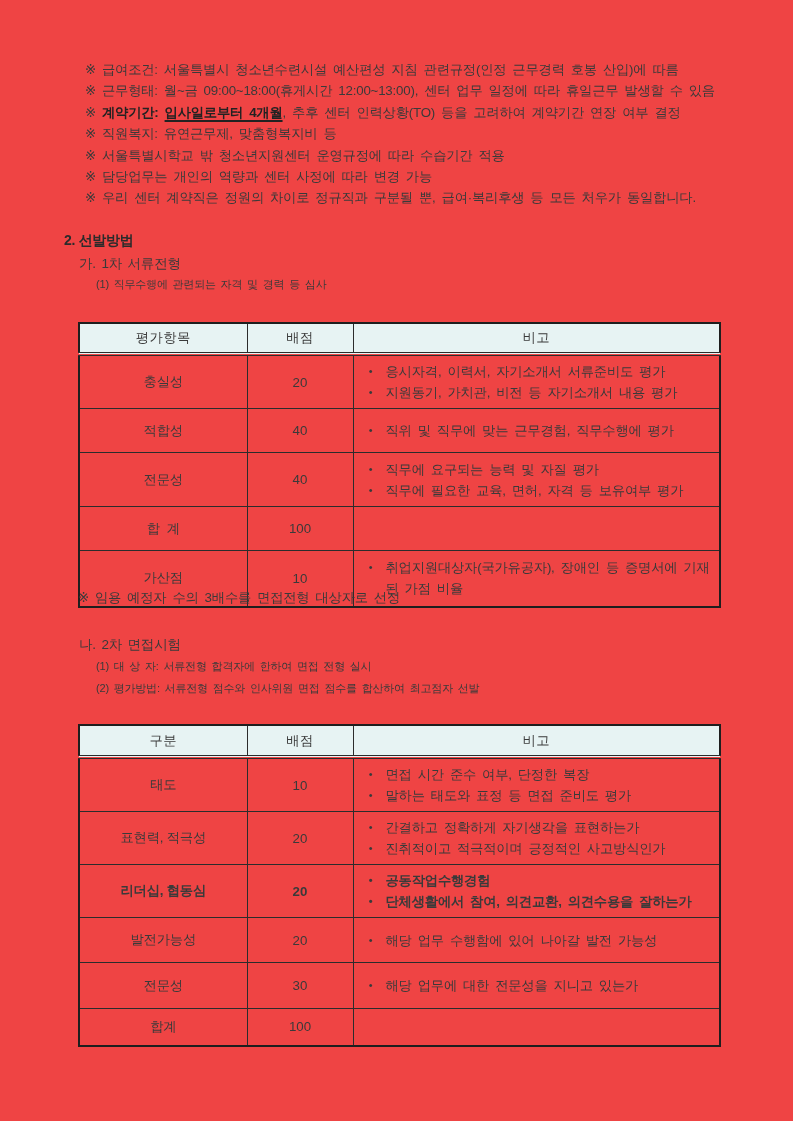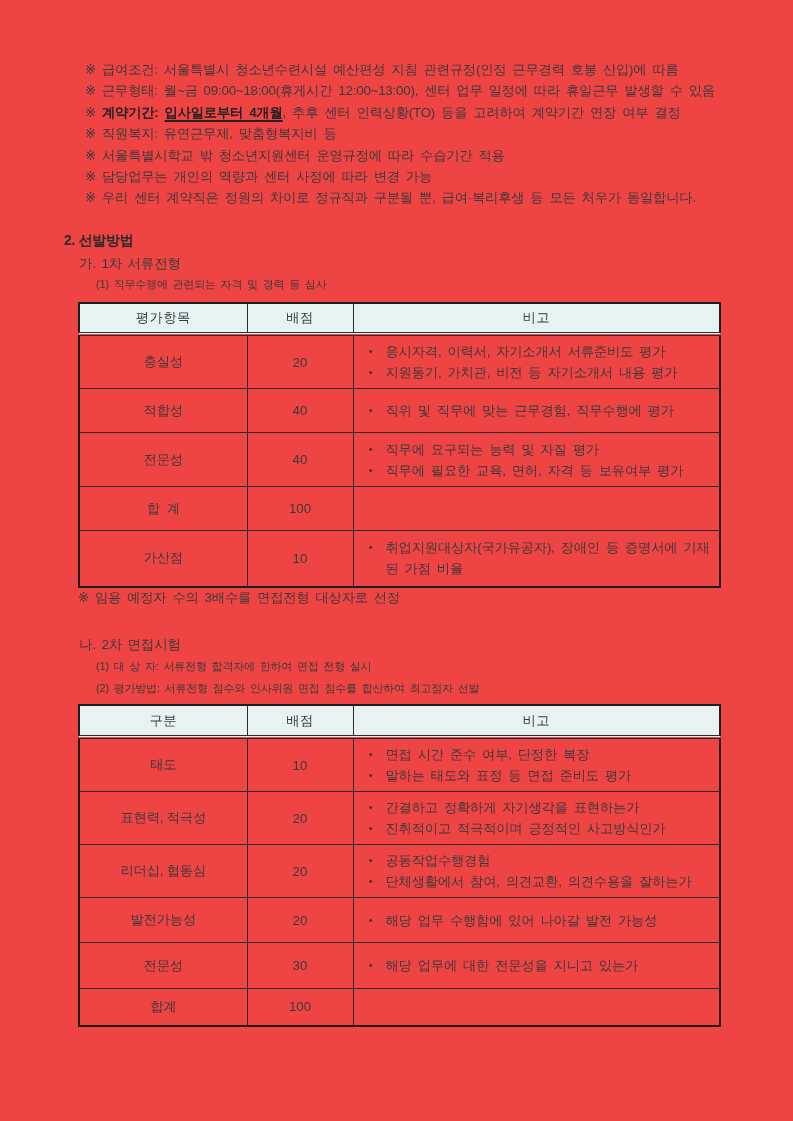--- a/index.html
+++ b/index.html
@@ -39,20 +39,21 @@
   .h-sub { position: absolute; left: 79px; font-size: 13.5px; letter-spacing: -0.2px; word-spacing: 2px; }
   .h-desc { position: absolute; left: 96px; font-size: 11px; letter-spacing: -0.2px; word-spacing: 2px; white-space: pre-wrap; }
   
   .tbl-wrap { position: absolute; left: 78px; }
   table {
     border-collapse: collapse;
     table-layout: fixed;
     width: 641px;
     font-size: 13.3px;
     color: #3a3a3a;
+    margin-top: 20px;
   }
   th, td { border: 1.4px solid #2c2c2c; padding: 0; }
   table { border: 2px solid #1e1e1e; }
   thead th {
     background: #e7f3f3;
     font-weight: normal;
     text-align: center;
     border-bottom: 4px double #2c2c2c;
     letter-spacing: 0.5px;
   }
@@ -202,21 +203,21 @@
             <div class="remark-line">
                 <span class="blt">•</span>
                 <span class="remark-text">간결하고 정확하게 자기생각을 표현하는가</span>
               </div>
             <div class="remark-line">
                 <span class="blt">•</span>
                 <span class="remark-text">진취적이고 적극적이며 긍정적인 사고방식인가</span>
               </div>
           </td>
         </tr>
-        <tr style="height:46px;">
+        <tr style="height:46px;font-weight:bold;">
           <td class="c-item">리더십, 협동심</td>
           <td class="c-score">20</td>
           <td class="c-rem">
             <div class="remark-line">
                 <span class="blt">•</span>
                 <span class="remark-text">공동작업수행경험</span>
               </div>
             <div class="remark-line">
                 <span class="blt">•</span>
                 <span class="remark-text">단체생활에서 참여, 의견교환, 의견수용을 잘하는가</span>

